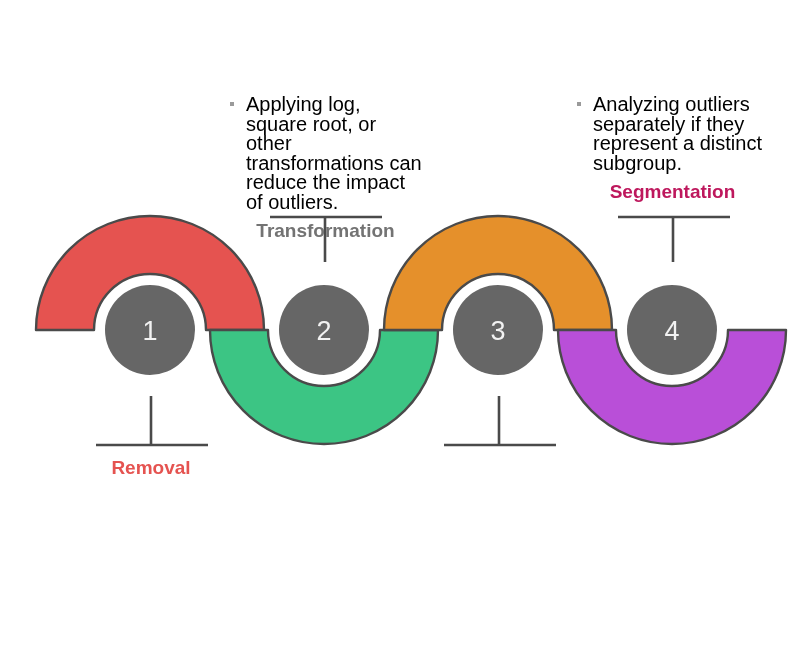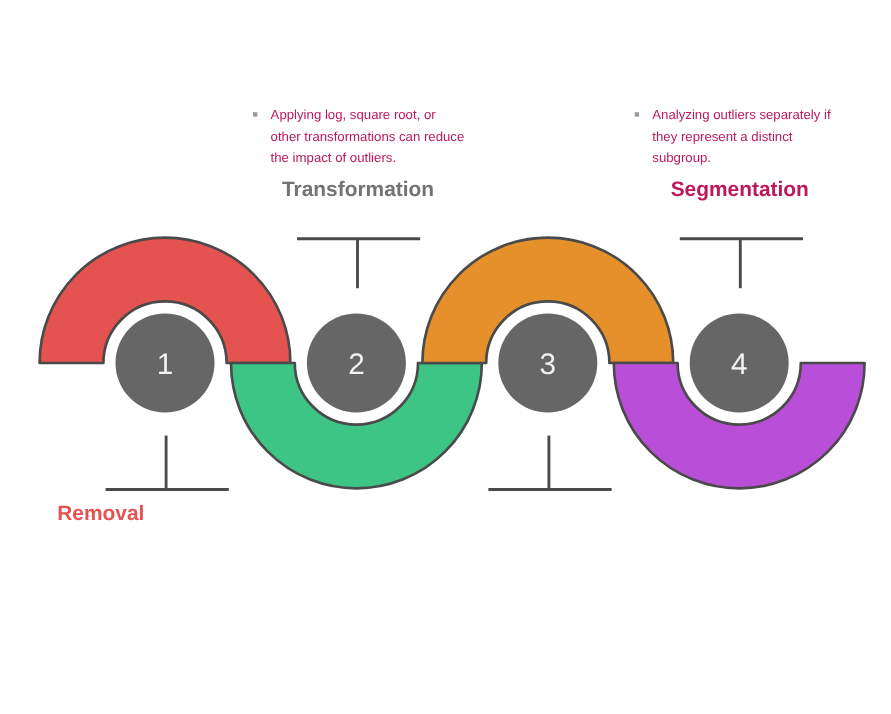--- a/index.html
+++ b/index.html
@@ -44,41 +44,41 @@
     line-height: 22px;
     white-space: nowrap;
   }
   .title.c-red    { color: #e55350; }
   .title.c-green  { color: #737373; }
   .title.c-orange { color: #e5902b; }
   .title.c-purple { color: #be185d; }
 
   .desc {
     position: relative;
-    font-size: 12px;
+    font-size: 20px;
     line-height: 19.5px;
-    color: #be185d;
+    color: #000000;
     font-family: "Liberation Sans", sans-serif;
     padding-left: 18px;
   }
   .desc .bullet {
     position: absolute;
     left: 2px;
     top: 7px;
     width: 4px;
     height: 4px;
     background: #9a9a9a;
   }
 
   
   .top-grp { text-align: left; }
   .top-grp .title { margin-top: 8px; text-align: center; }
 
   
-  .bot-grp .title { margin-bottom: 10px; }
+  .bot-grp .title { text-align: center; margin-bottom: 10px; }
 </style>
 </head>
 <body>
 
 <div id="stage">
 
   <svg id="wave" viewBox="0 0 810 649">
 
     <path d="M 36 330 L 36 330 A 114 114 0 0 1 264 330 L 206 330 A 56 56 0 0 0 94 330 Z" fill="#e55350" stroke="#4a4a4a" stroke-width="2.4" stroke-linejoin="round"></path>
 

